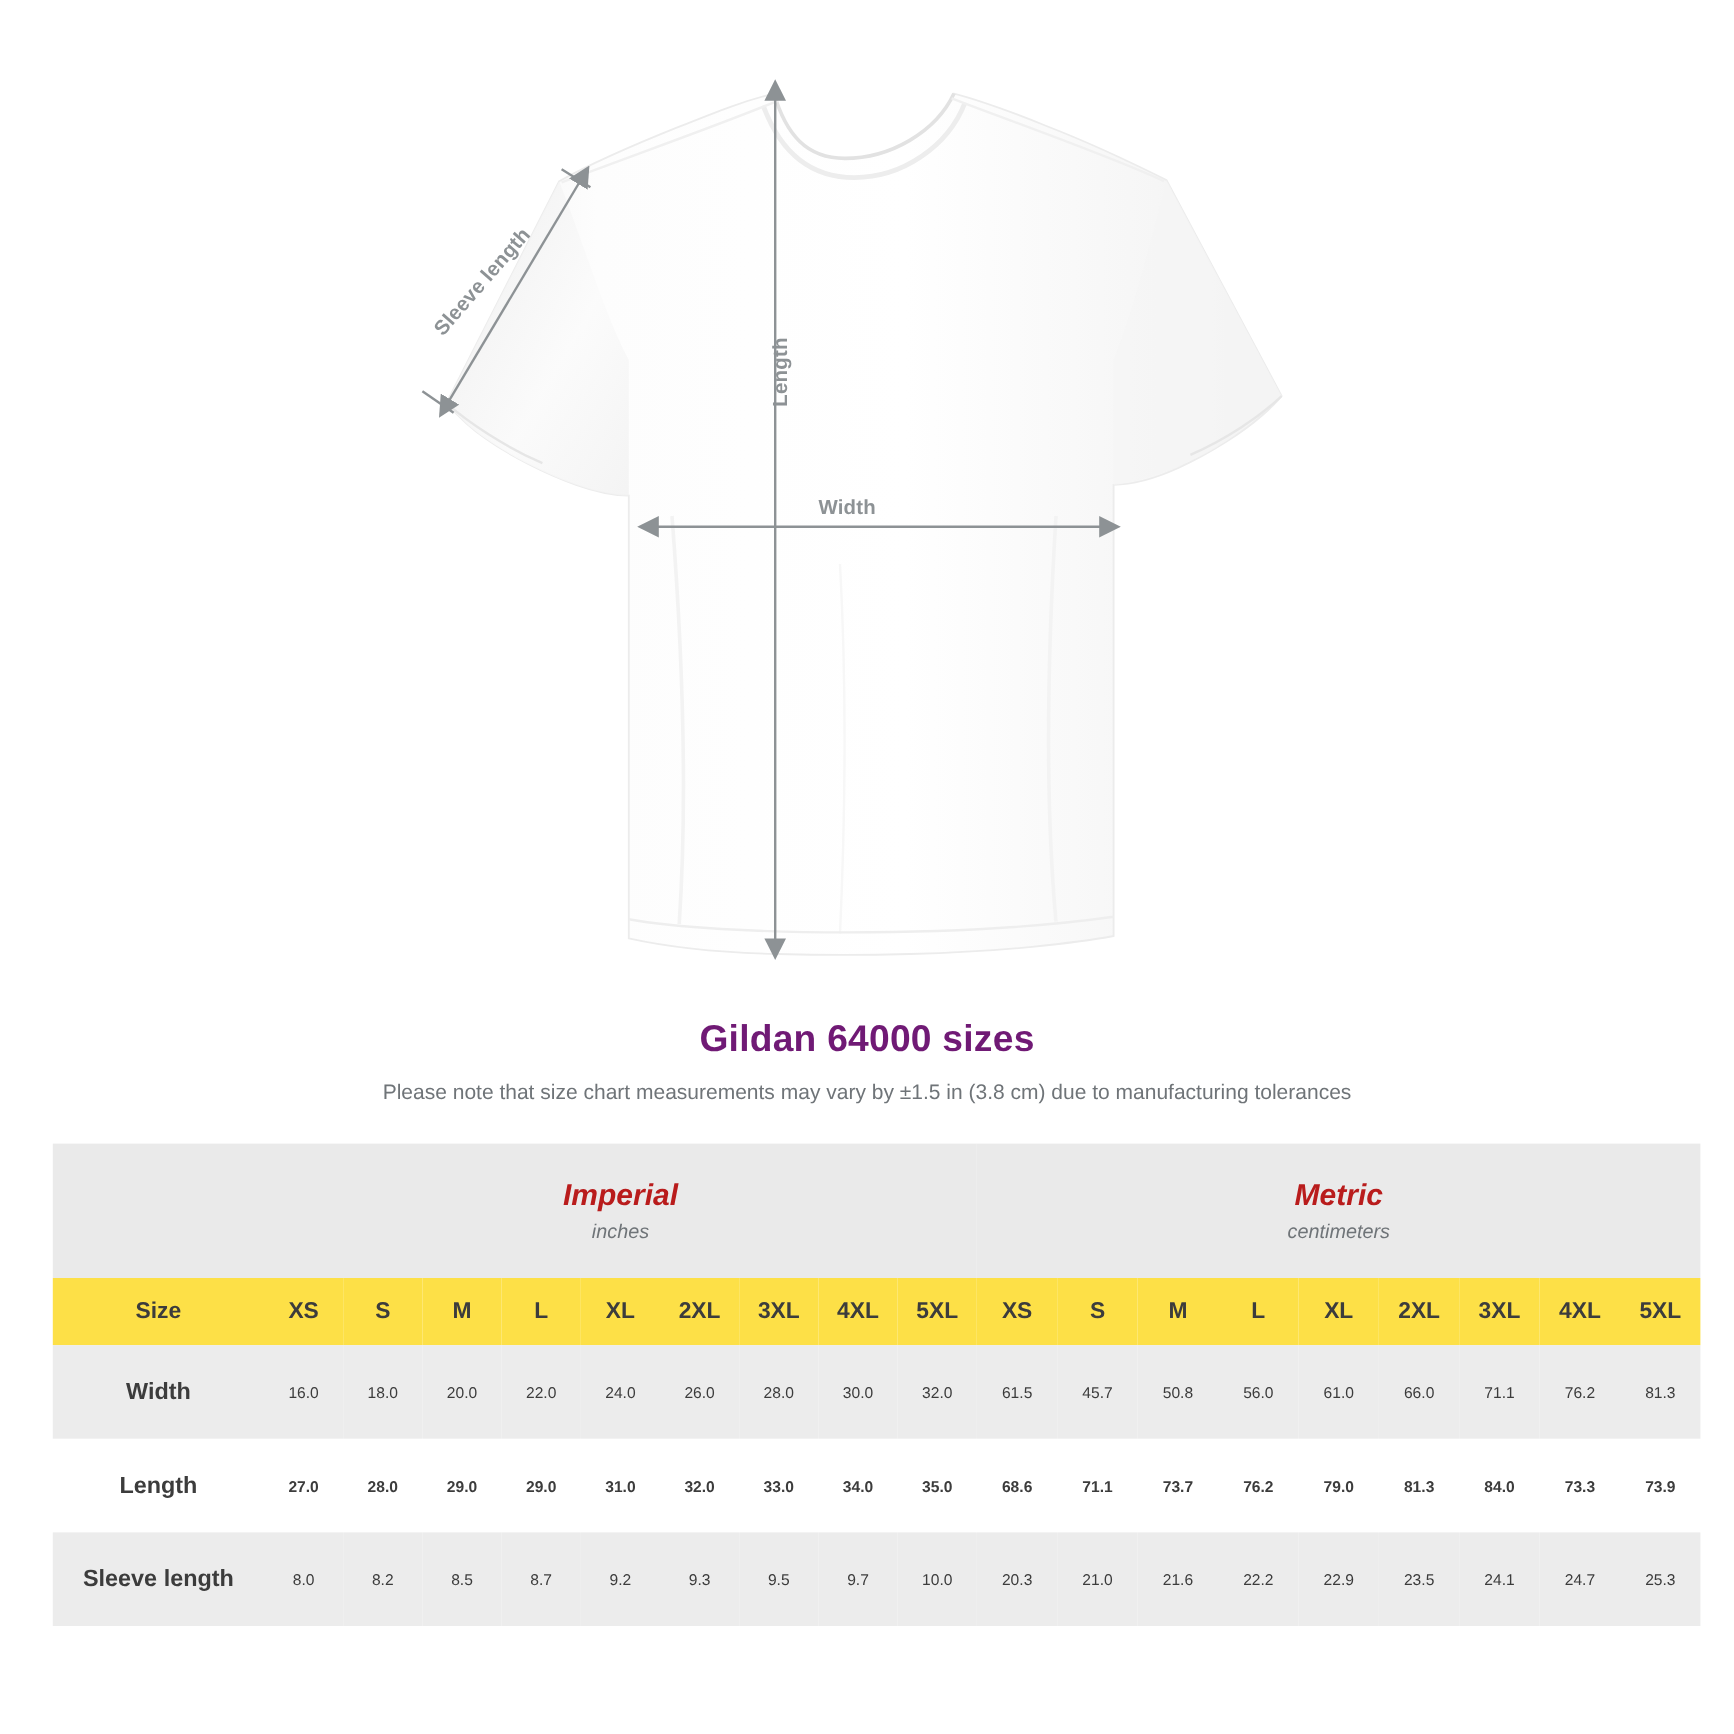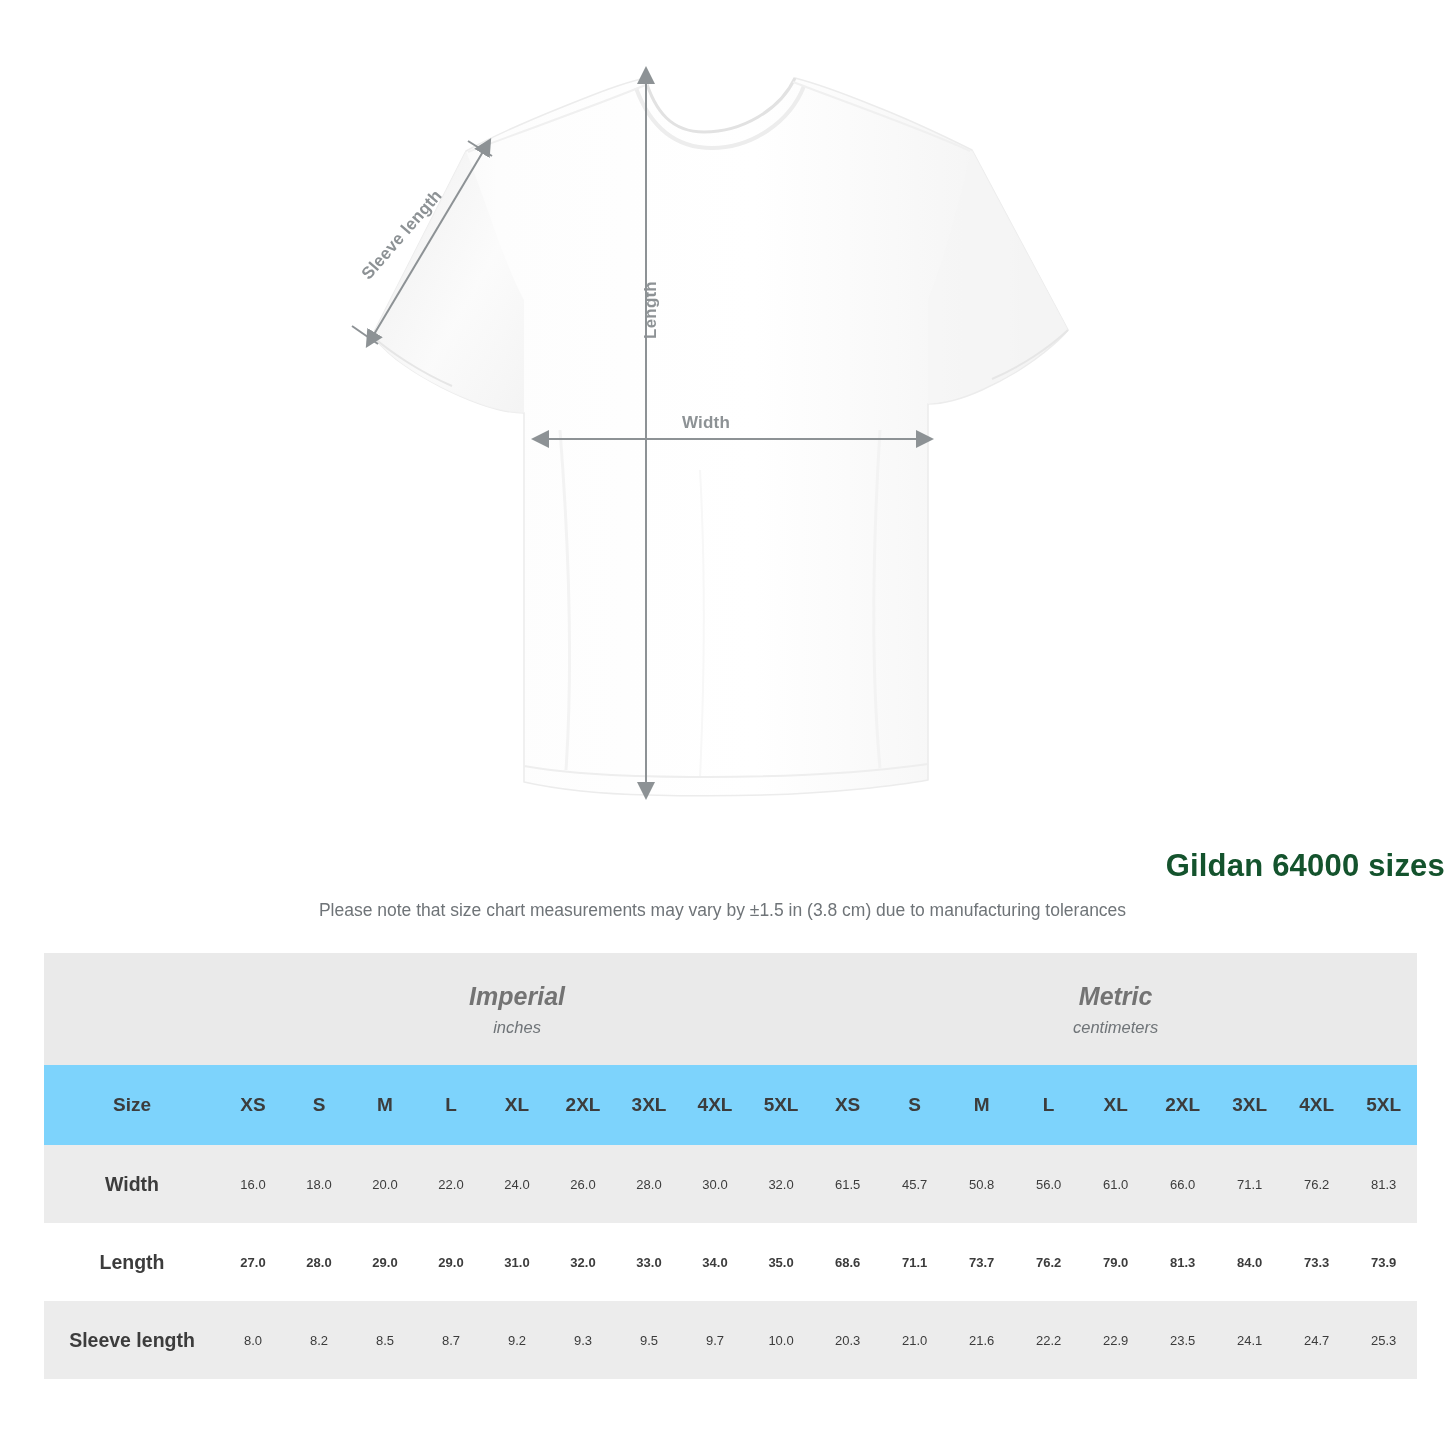--- a/index.html
+++ b/index.html
@@ -46,24 +46,24 @@
   }
   .dim-label.sleeve-label {
     left: 346px;
     top: 225px;
     transform: rotate(-49deg);
     transform-origin: center center;
   }
 
   
   .chart-heading {
-    text-align: right;
+    text-align: center;
     font-size: 31px;
     font-weight: bold;
-    color: #14532d;
+    color: #701a75;
     margin: 18px 0 0 0;
     letter-spacing: 0.2px;
   }
   .chart-note {
     text-align: center;
     font-size: 17.5px;
     color: #6f7478;
     margin: 16px 0 0 0;
   }
 
@@ -86,38 +86,38 @@
     vertical-align: middle;
     background: #eaeaea;
   }
   .unit-head .unit-cell {
     text-align: center;
   }
   .unit-title {
     font-size: 25px;
     font-style: italic;
     font-weight: bold;
-    color: #737373;
+    color: #b91c1c;
     line-height: 1.25;
   }
   .unit-sub {
     font-size: 16.5px;
     font-style: italic;
     color: #6f7478;
     margin-top: 5px;
   }
 
   .head-row td {
-    height: 80px;
+    height: 56px;
     vertical-align: middle;
     text-align: center;
     font-size: 19px;
     font-weight: bold;
     color: #3c3c3c;
-    background: #7dd3fc;
+    background: #fde047;
   }
   .head-row td.rowhead {
     font-size: 19px;
   }
 
   .data-row td {
     height: 78px;
     vertical-align: middle;
     text-align: center;
     font-size: 13px;

